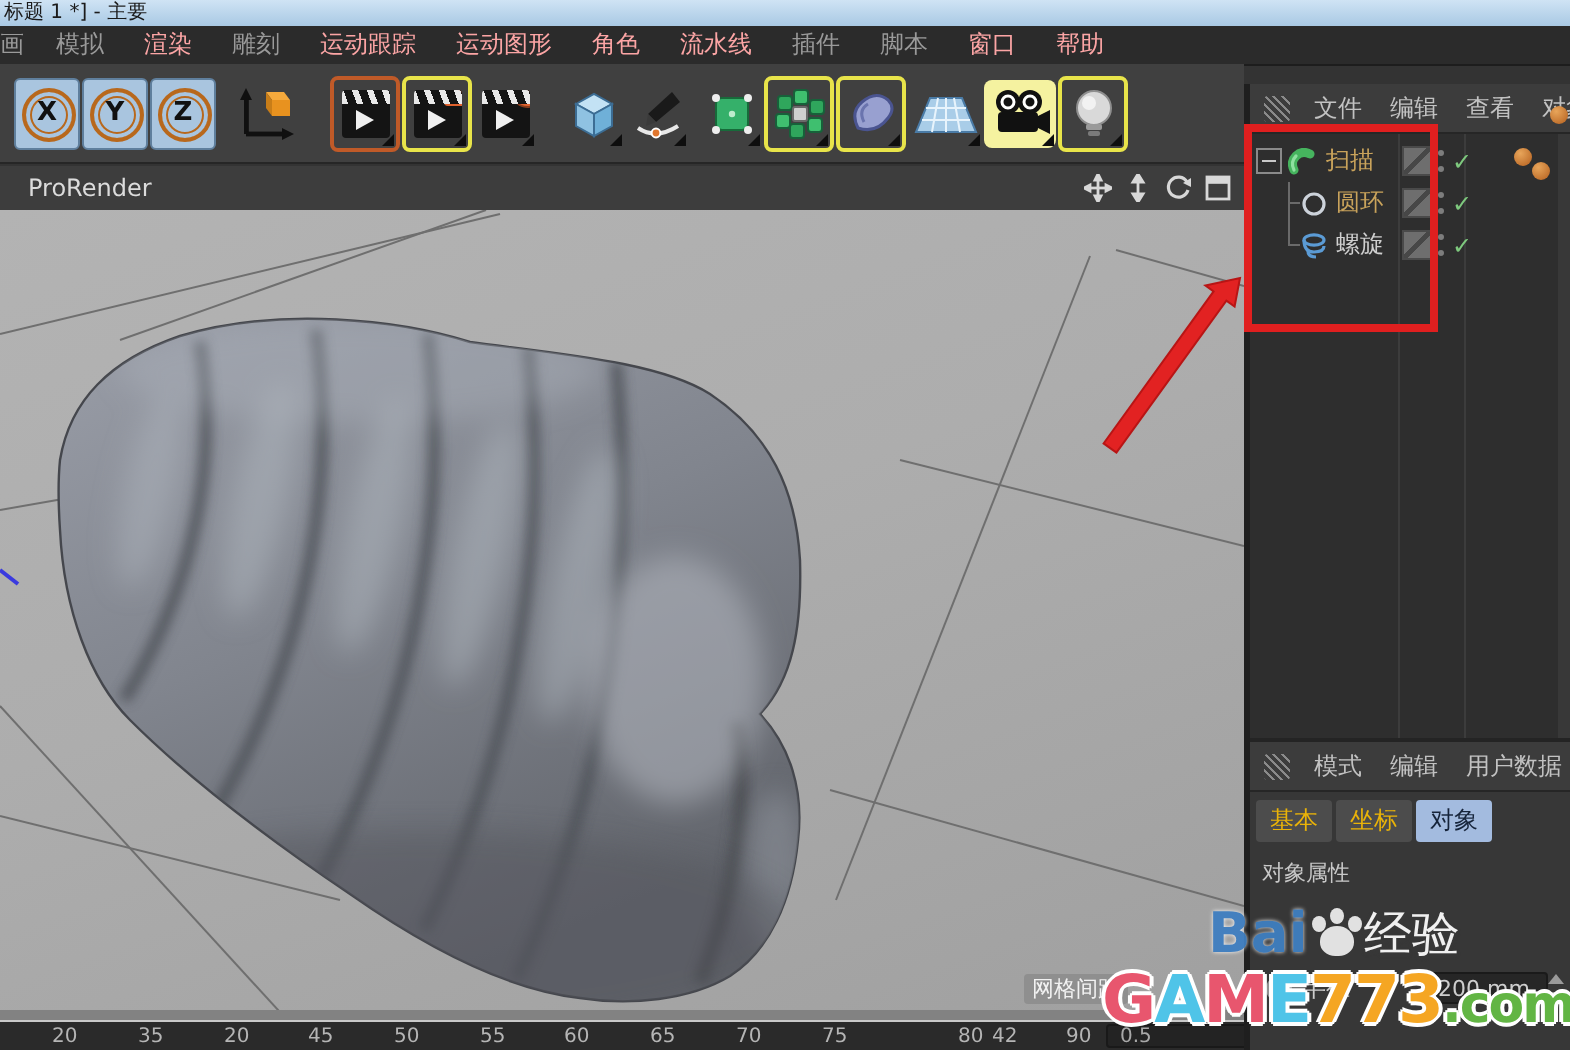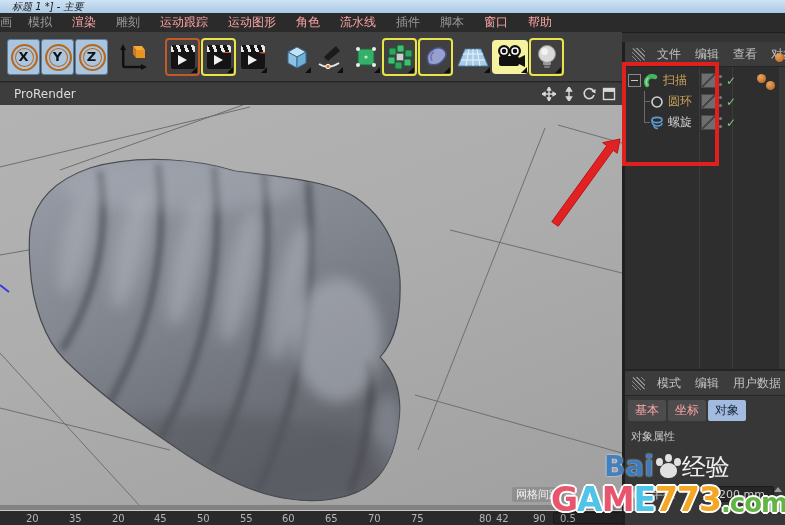--- a/index.html
+++ b/index.html
@@ -2,21 +2,21 @@
 <html><head>
 <meta charset="utf-8">
 <style>
   html,body{margin:0;padding:0;background:#222;}
   #app{position:relative;width:785px;height:525px;overflow:hidden;
        font-family:"DejaVu Sans","Liberation Sans",sans-serif;background:#333;}
   .abs{position:absolute;}
   
   #titlebar{left:0;top:0;width:785px;height:13px;
     background:linear-gradient(#cfe3f4,#a9c9e4);color:#1b1b1b;
-    font-size:10px;line-height:13px;padding-left:12px;box-sizing:border-box;font-style:italic;}
+    font-size:10px;line-height:13px;padding-left:2px;box-sizing:border-box;}
   
   #menubar{left:0;top:13px;width:785px;height:19px;background:#2b2b2b;
     border-bottom:1px solid #1d1d1d;display:flex;align-items:center;}
   .menu-item{font-size:12px;color:#fca5a5;padding:0 10px;white-space:nowrap;cursor:default;}
   .menu-item.muted{color:#9a9a9a;}
   .menu-item.partial{padding:0 6px 0 0;}
   
   #toolbar{left:0;top:32px;width:622px;height:50px;background:#404040;
     border-bottom:1px solid #262626;display:flex;align-items:center;padding-left:7px;box-sizing:border-box;}
   .tbtn{position:relative;width:31px;height:34px;margin-right:1px;border-radius:3px;
@@ -92,21 +92,21 @@
   .treeline.mid::before{height:21px;}
   .layer-dot{position:absolute;width:9px;height:9px;border-radius:50%;
     background:radial-gradient(circle at 35% 30%,#e8a55a,#b35f1e);}
   .om-scroll{position:absolute;right:0;top:0;width:6px;height:100%;background:#383838;}
   
   #am{position:relative;background:#373737;height:157px;border-top:2px solid #242424;}
   #am-objrow{display:flex;align-items:center;height:24px;margin-top:2px;}
   .circ-icon{width:12px;height:12px;border:2px solid #5b9bd5;border-radius:50%;margin:0 6px 0 8px;flex:none;}
   #am-objtitle{color:#cdcdcd;font-size:12px;}
   #am-tabs{display:flex;gap:2px;margin:4px 0 0 3px;}
-  .am-tab{background:#4c4c4c;color:#fca5a5;font-size:12px;padding:2px 7px;border-radius:2px;cursor:pointer;}
+  .am-tab{background:#4c4c4c;color:#eab308;font-size:12px;padding:2px 7px;border-radius:2px;cursor:pointer;}
   .am-tab.sel{background:#a3bbdf;color:#16243a;}
   #am-section{color:#c8c8c8;font-size:11px;margin:8px 0 0 6px;}
   #radius-row{position:absolute;left:0;top:112px;width:163px;height:22px;display:flex;align-items:center;}
   .key-ring{width:9px;height:9px;border:2px solid #909090;border-radius:50%;margin:0 5px 0 8px;flex:none;}
   #radius-label{color:#cdcdcd;font-size:12px;}
   #radius-field{position:relative;margin-left:auto;margin-right:14px;width:62px;height:16px;background:#262626;
     border:1px solid #1a1a1a;border-radius:2px;color:#cdcdcd;font-size:11px;line-height:16px;padding-left:6px;box-sizing:border-box;}
   #radius-spin{position:absolute;right:3px;top:116px;width:8px;height:14px;}
   #radius-spin i{position:absolute;left:0;border-style:solid;}
   #radius-spin .up{top:0;border-width:0 4px 5px 4px;border-color:transparent transparent #9a9a9a transparent;}

